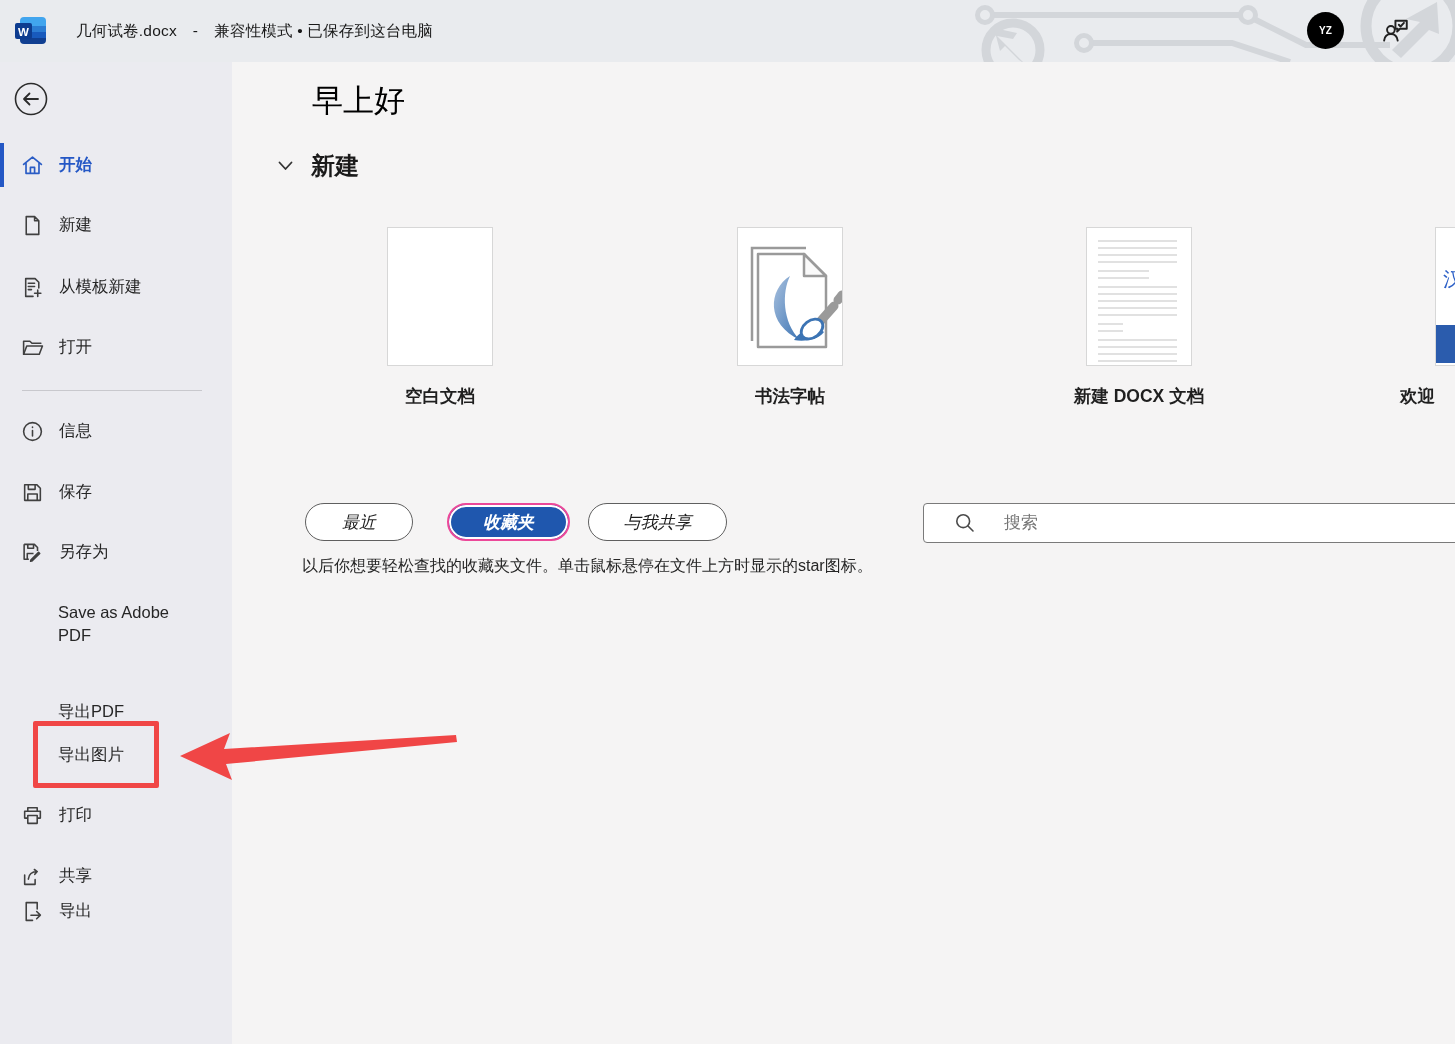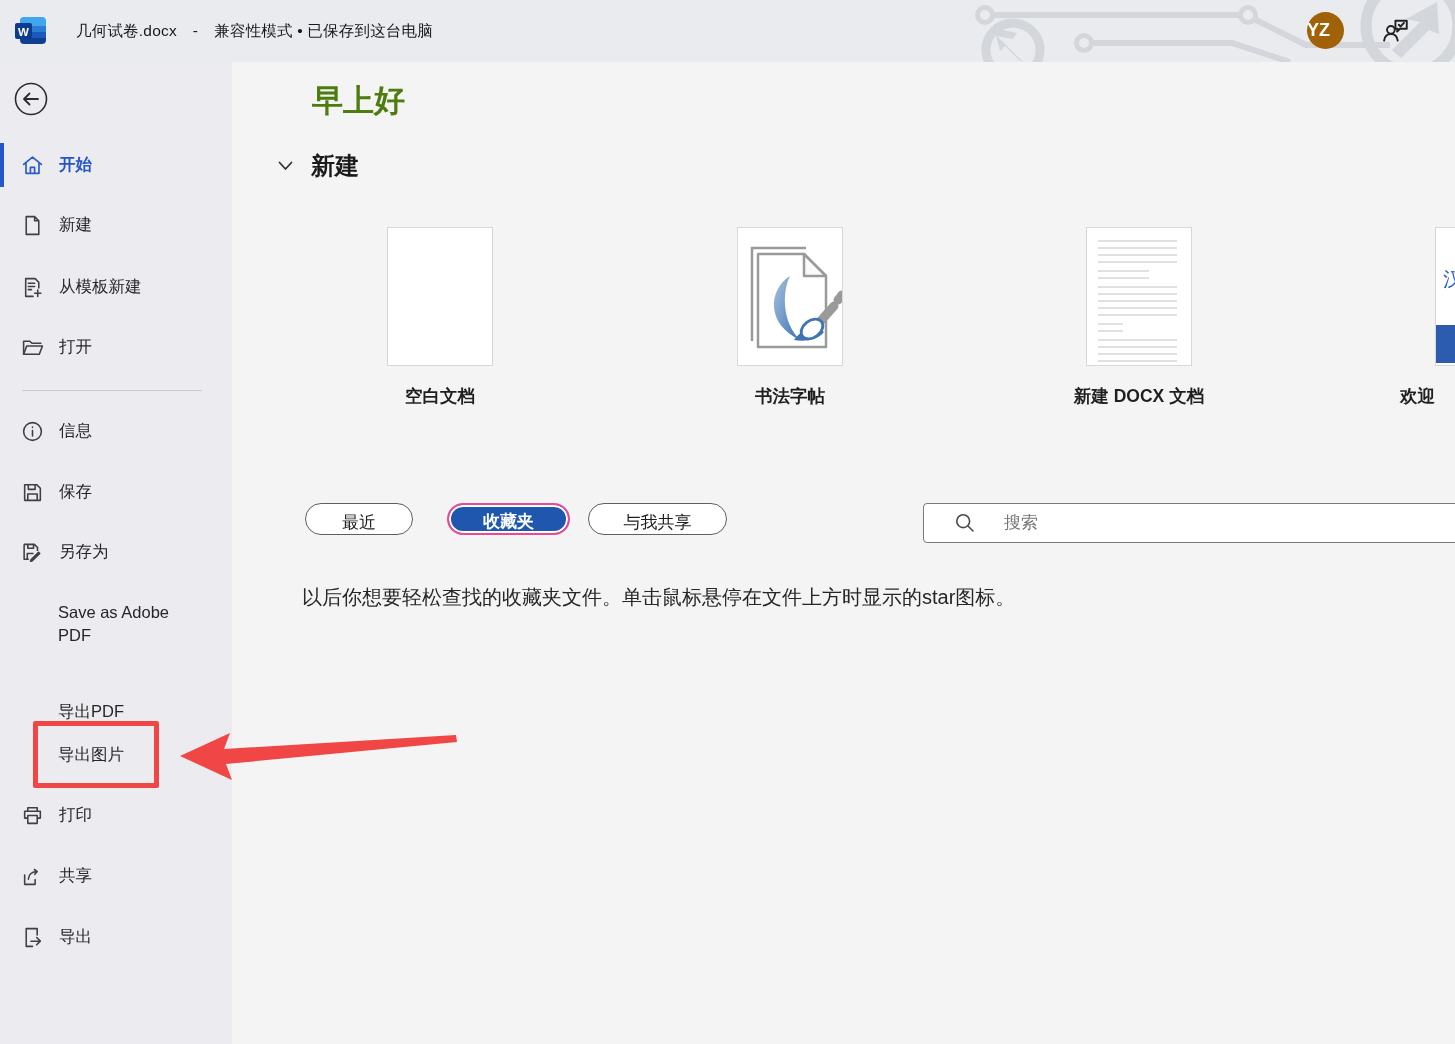--- a/index.html
+++ b/index.html
@@ -7,63 +7,63 @@
   .screen{position:relative;width:1455px;height:1044px;overflow:hidden;background:#f5f4f4;}
 
   
   .titlebar{position:absolute;left:0;top:0;width:1455px;height:62px;background:#e9ebee;z-index:10;}
   .deco{position:absolute;right:0;top:0;width:510px;height:62px;}
   .word-logo{position:absolute;left:14px;top:14px;width:33px;height:33px;}
   .doc-title{position:absolute;left:76px;top:0;height:62px;display:flex;align-items:center;
              font-size:15.5px;color:#191919;letter-spacing:.2px;}
   .doc-title .sep{margin:0 16px;}
   .avatar{position:absolute;left:1307px;top:12px;width:37px;height:37px;border-radius:50%;
-          background:#a16207;color:#fff;font-size:18px;font-weight:600;
-          display:flex;align-items:center;justify-content:flex-start;z-index:12;}
+          background:#000000;color:#fff;font-size:10px;font-weight:600;
+          display:flex;align-items:center;justify-content:center;z-index:12;}
   .people-btn{position:absolute;left:1376px;top:11px;width:40px;height:40px;z-index:12;
           display:flex;align-items:center;justify-content:center;}
 
   
   .sidebar{position:absolute;left:0;top:62px;width:232px;height:982px;background:#ebebf0;z-index:5;}
   .back-btn{position:absolute;left:14px;top:20px;width:34px;height:34px;}
   .side-item{position:absolute;left:0;width:232px;height:44px;display:flex;align-items:center;
              padding-left:21px;gap:15px;font-size:16.5px;color:#262626;cursor:default;}
   .side-item .lbl{white-space:nowrap;}
   .side-item.noicon{padding-left:58px;}
   .side-item.selected .lbl{color:#2457c5;font-weight:700;}
   .sel-bar{position:absolute;left:0;top:81px;width:4px;height:44px;background:#2457c5;}
   .side-divider{position:absolute;left:22px;top:328px;width:180px;height:1px;background:#c8c8cd;}
   .twoline{height:46px;line-height:23px;align-items:flex-start;}
 
   
   .main{position:absolute;left:232px;top:62px;width:1223px;height:982px;background:#f5f4f4;}
-  .greeting{position:absolute;left:80px;top:18px;font-size:31px;font-weight:700;color:#4d7c0f;}
+  .greeting{position:absolute;left:80px;top:18px;font-size:31px;font-weight:400;color:#000000;}
   .section-head{position:absolute;left:46px;top:88px;display:flex;align-items:center;gap:18px;}
   .section-title{font-size:24px;font-weight:700;color:#1a1a1a;}
 
   .card{position:absolute;top:165px;width:106px;height:139px;background:#ffffff;
         border:1px solid #d7d7d7;overflow:hidden;}
   .card-label{position:absolute;top:322px;font-size:17.5px;font-weight:600;color:#1f1f1f;white-space:nowrap;}
   .center-lbl{transform:translateX(-50%);}
   .doc-lines{padding:12px 11px;display:flex;flex-direction:column;gap:7px;}
   .pline{background:repeating-linear-gradient(to bottom,#e1e1e1 0 2px,transparent 2px 7px);}
   .welcome-char{position:absolute;left:7px;top:38px;font-size:20px;color:#2b5fc7;}
   .welcome-bar{position:absolute;left:0;bottom:2px;width:100%;height:38px;background:#2b5cad;}
 
-  .pill{position:absolute;top:441px;height:32px;border-radius:19px;background:#fff;
+  .pill{position:absolute;top:441px;height:38px;border-radius:19px;background:#fff;
         border:1.5px solid #5f5f5f;color:#1d1d1d;font-size:17px;
-        display:flex;align-items:flex-end;justify-content:center;}
+        display:flex;align-items:center;justify-content:center;font-style:italic;}
   .pill.selected{background:#1f57ae;border:2px solid #ec4899;box-shadow:inset 0 0 0 2px #ffffff;
         color:#ffffff;font-weight:600;}
   .search-box{position:absolute;left:691px;top:441px;width:548px;height:40px;background:#fff;
         border:1px solid #7a7a7a;border-radius:4px;display:flex;align-items:center;
         padding-left:30px;gap:26px;}
   .search-box input{border:none;outline:none;background:transparent;font-size:17px;color:#333;width:380px;}
   .search-box input::placeholder{color:#767676;}
-  .hint{position:absolute;left:70px;top:494px;font-size:20px;color:#262626;white-space:nowrap;margin-top:28px;}
+  .hint{position:absolute;left:70px;top:494px;font-size:16px;color:#262626;white-space:nowrap;}
 
   
   .anno-rect{position:absolute;left:33px;top:721px;width:126px;height:67px;
              border:5px solid #f04646;border-radius:2px;z-index:40;}
   .anno-arrow{position:absolute;left:0;top:0;width:1455px;height:1044px;z-index:41;pointer-events:none;}
 </style>
 </head>
 <body>
 
 <div class="screen">
@@ -215,21 +215,21 @@
     </div>
 
     <div class="side-item" style="top:792px">
       <svg width="23" height="23" viewBox="0 0 22 22" fill="none" stroke="#404040" stroke-width="1.5" stroke-linecap="round" stroke-linejoin="round">
         <path d="M3.5 9.5 V18.5 H13.5 V14"></path>
         <path d="M7 13.5 C7.5 9 11 6.4 15.5 6.3 M15.5 6.3 L12.8 4.3 M15.5 6.3 L13.2 8.9"></path>
       </svg>
       <span class="lbl">共享</span>
     </div>
 
-    <div class="side-item" style="top:853px">
+    <div class="side-item" style="top:827px">
       <svg width="23" height="23" viewBox="0 0 22 22" fill="none" stroke="#404040" stroke-width="1.5" stroke-linecap="round" stroke-linejoin="round">
         <path d="M5 2.5 H15.5 V8.5 M5 2.5 V19.5 H11"></path>
         <path d="M9.5 14.5 H18.5 M18.5 14.5 L15 11 M18.5 14.5 L15 18"></path>
       </svg>
       <span class="lbl">导出</span>
     </div>
 
   </div>
 
   <div class="main">

